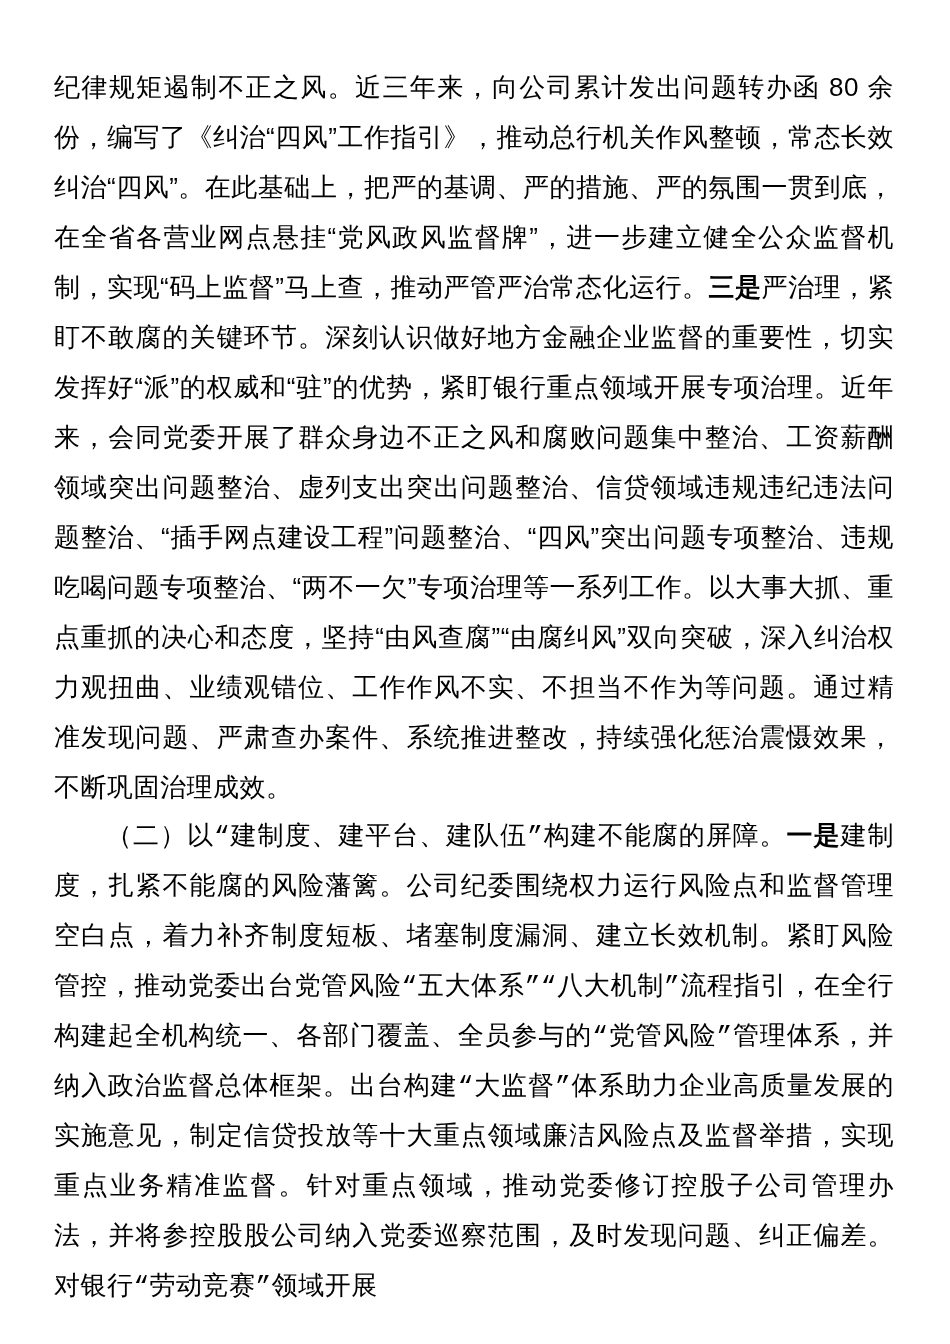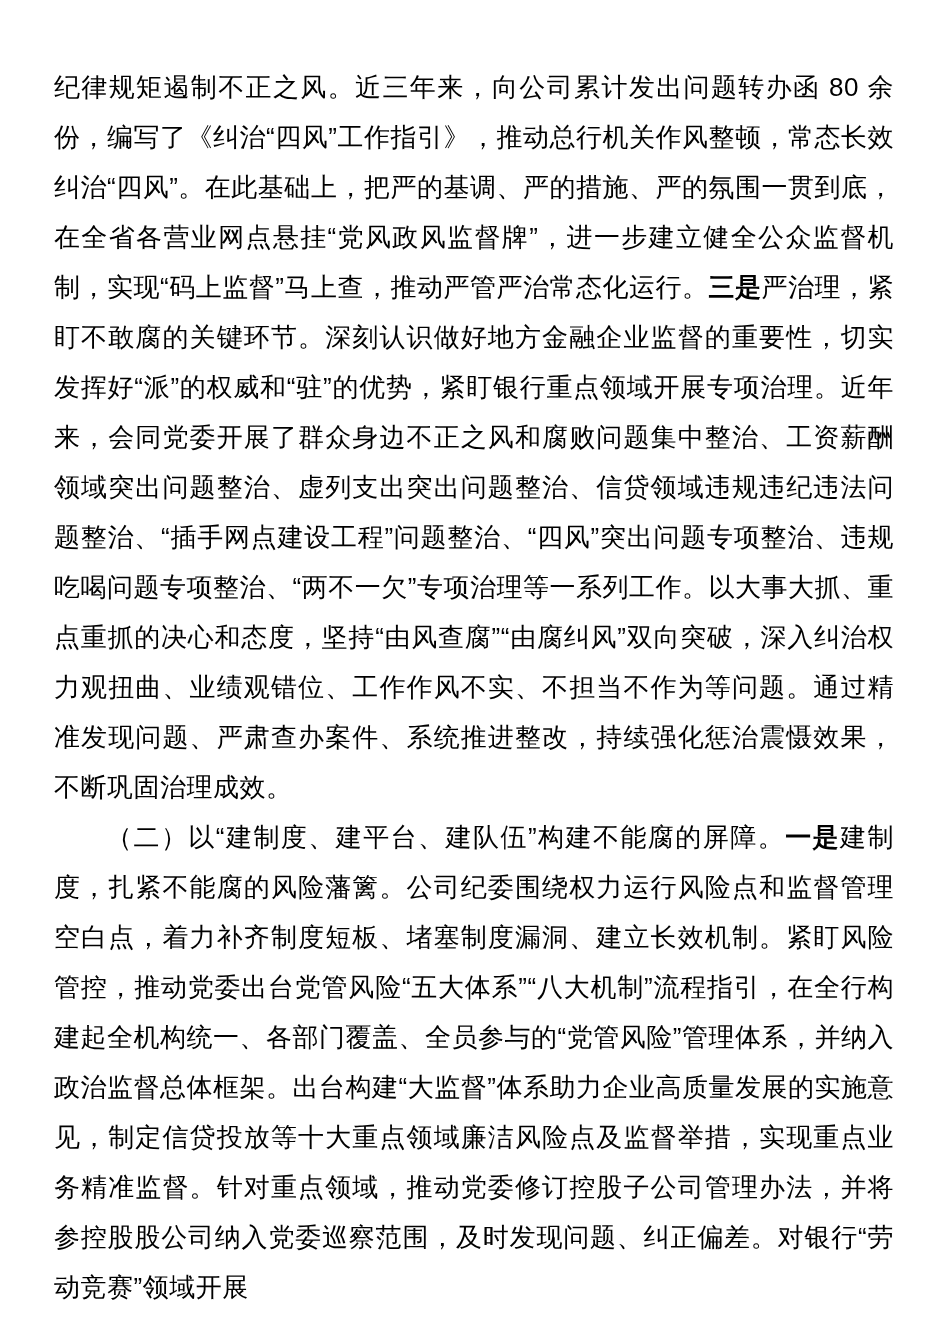--- a/index.html
+++ b/index.html
@@ -31,20 +31,21 @@
     text-justify: inter-ideograph;
     letter-spacing: 0.5px;
   }
   .para {
     margin: 0;
     padding: 0;
     text-indent: 0;
   }
   .para.indent {
     text-indent: 2em;
+    font-family: Liberation Mono, monospace;
   }
   .run {
     font-weight: normal;
   }
   .run.bold {
     font-weight: bold;
   }
 </style>
 </head>
 <body>

